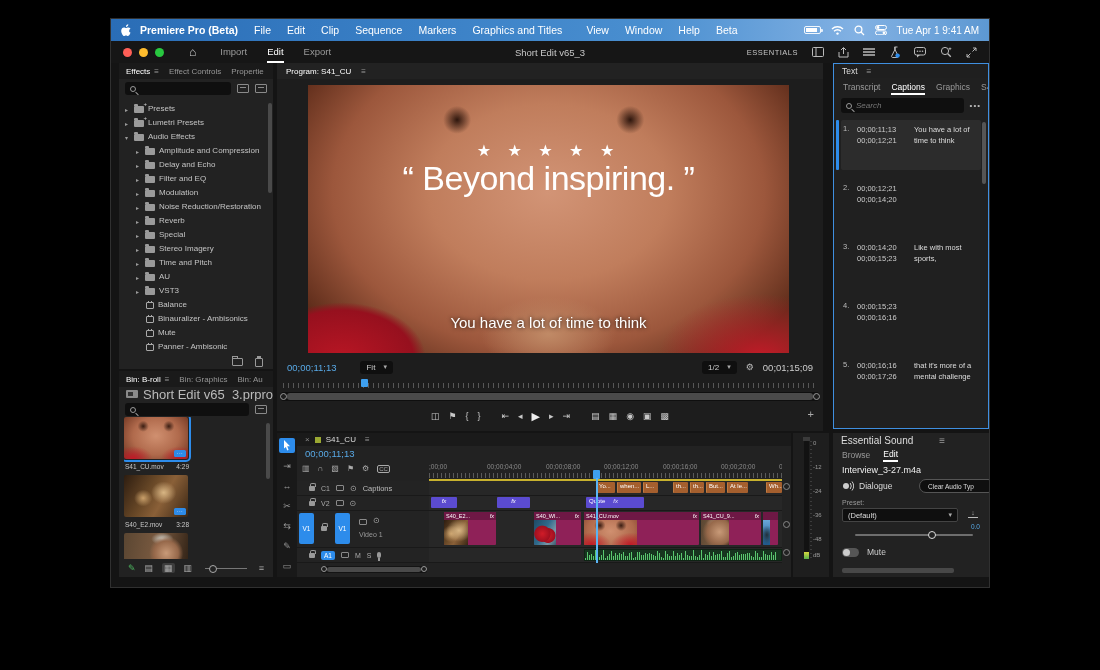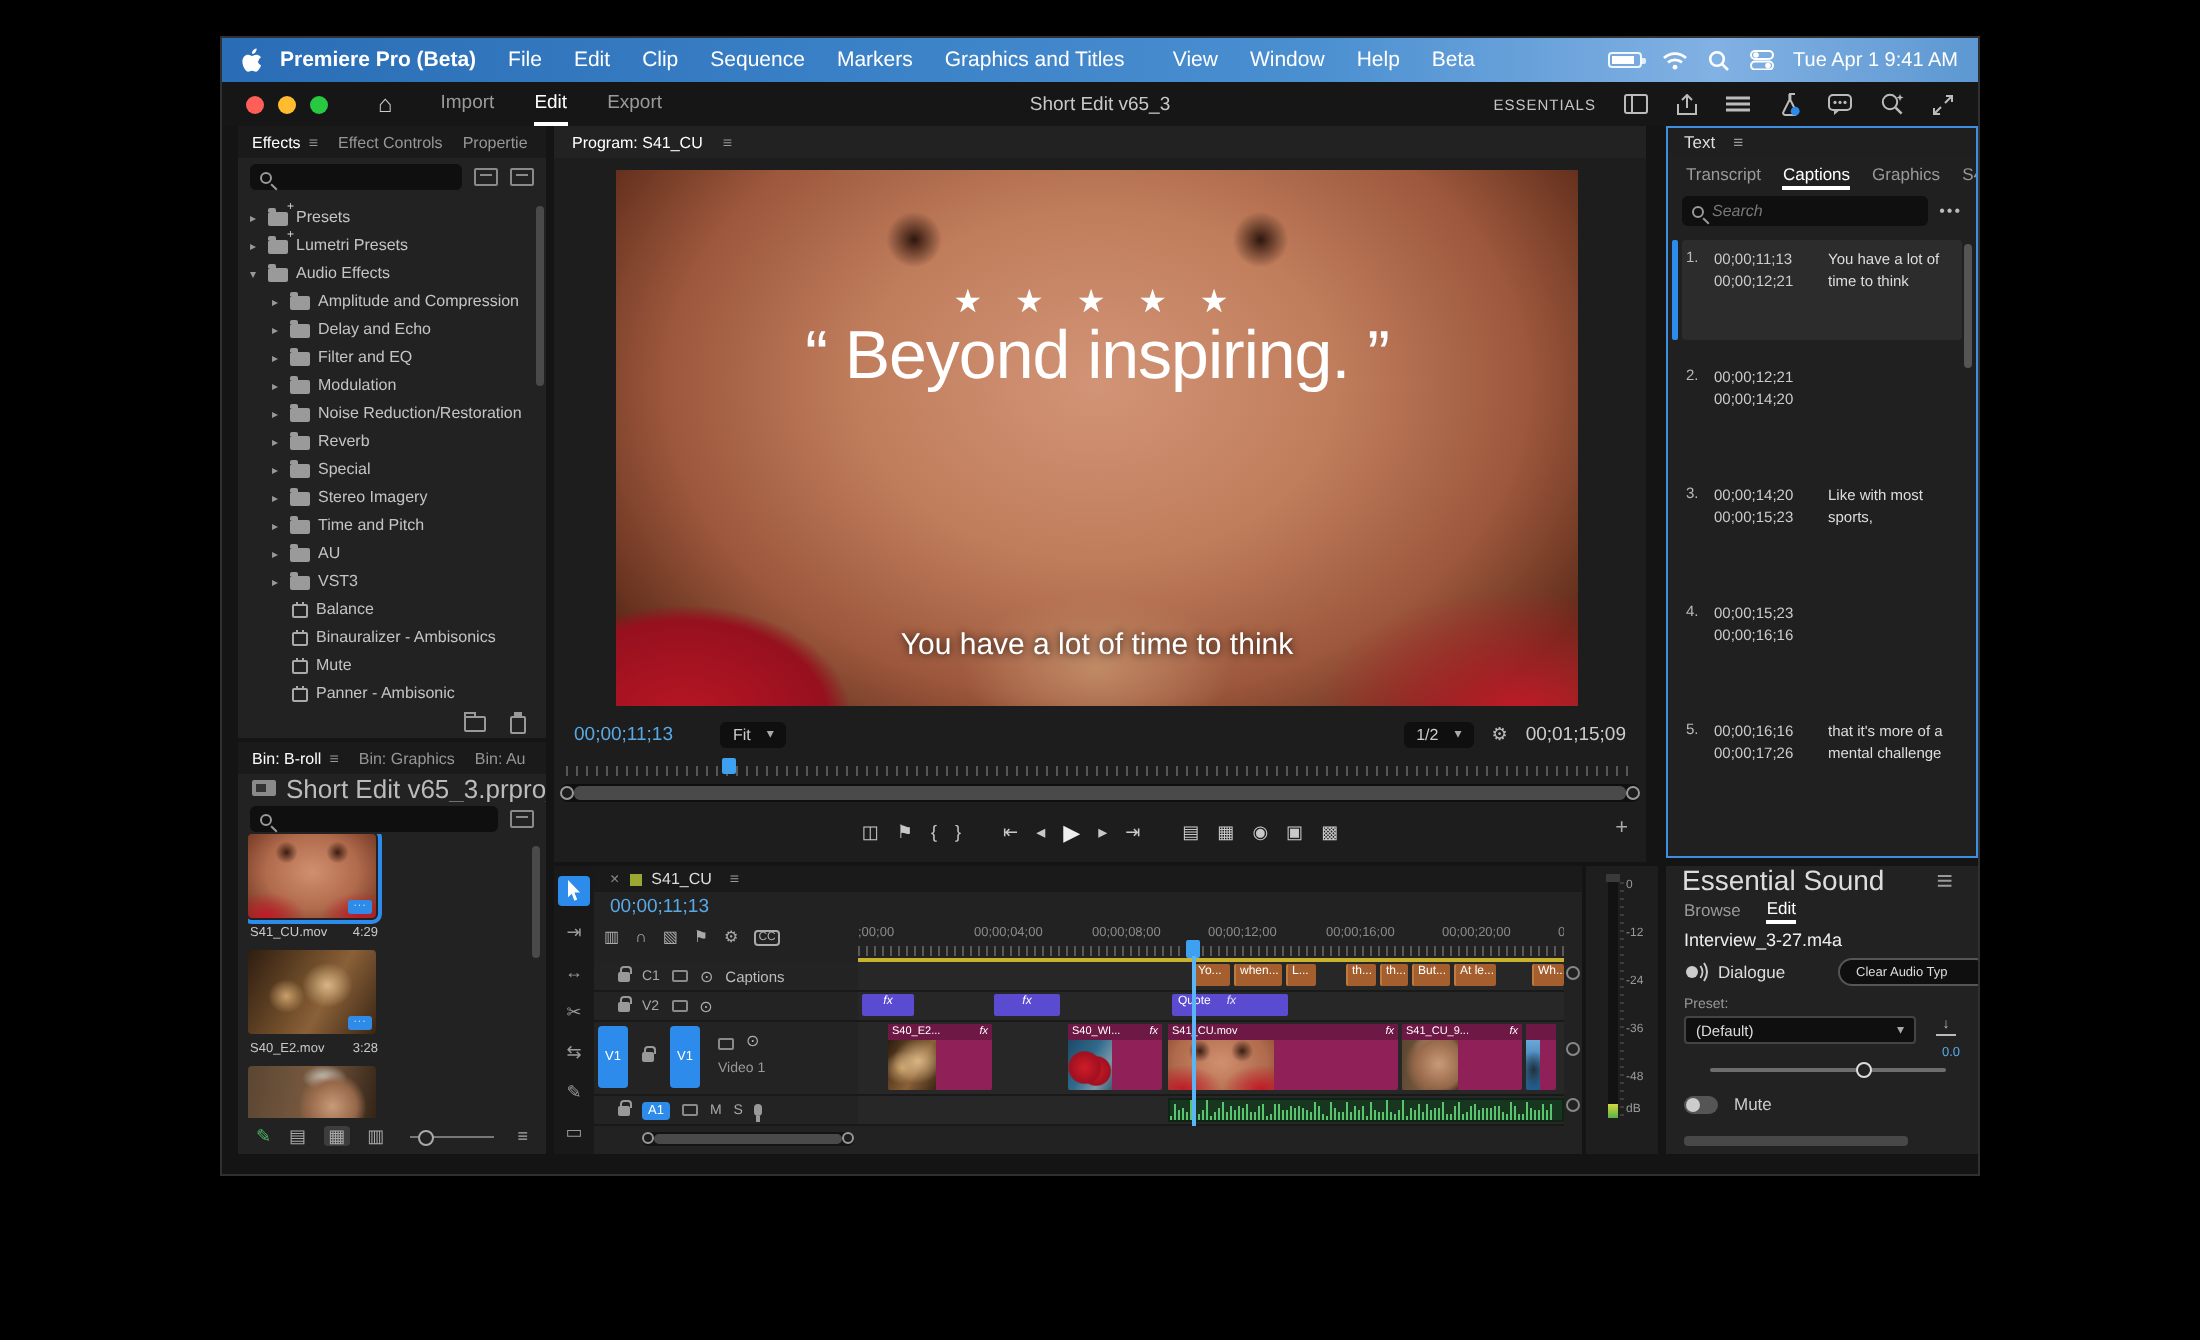--- a/index.html
+++ b/index.html
@@ -167,21 +167,21 @@
 #cap-list{position:absolute;top:54px;left:0;right:0;bottom:2px;overflow:hidden}
 .cap-item{position:relative;margin:2px 7px 9px;height:50px;display:flex;font-size:7.5px;color:#ccc;border-radius:2px;padding:4px 2px}
 .cap-item.sel{background:#2c2c2c}
 .ci-bar{position:absolute;left:-5px;top:0;bottom:0;width:3px;border-radius:1px}
 .cap-item.sel .ci-bar{background:#2d8ceb}
 .ci-num{width:14px;color:#bbb}
 .ci-times{width:50px;line-height:11px;color:#ccc}
 .ci-text{flex:1;line-height:11px;color:#ddd;padding-left:7px}
 .tx-scroll{position:absolute;right:2px;top:58px;width:4px;height:62px;background:#555;border-radius:2px}
 
-.es-head{height:14px;display:flex;align-items:center;gap:22px;padding:0 8px;font-size:14px;color:#ddd;background:#222}
+.es-head{height:14px;display:flex;align-items:center;gap:22px;padding:0 8px;font-size:10px;color:#ddd;background:#222}
 #es-tabs{height:15px;display:flex;gap:13px;padding:0 9px;align-items:center;font-size:8.5px;color:#999}
 .es-clip{padding:3px 9px 1px;font-size:9px;color:#eee}
 .es-type{display:flex;align-items:center;gap:5px;padding:3px 9px;font-size:8.5px;color:#ddd;position:relative;height:20px}
 .es-clear{position:absolute;right:-6px;top:3px;width:76px;height:14px;background:#0f0f0f;border:1px solid #555;border-radius:7px;font-size:6.5px;color:#ddd;display:flex;align-items:center;padding-left:8px;white-space:nowrap;overflow:hidden}
 .es-preset-label{padding:3px 9px 2px;font-size:7px;color:#999}
 .es-ddrow{position:relative;margin:0 9px;height:15px}
 .es-dd{width:116px;height:14px;background:#0f0f0f;border:1px solid #444;border-radius:2px;display:flex;align-items:center;justify-content:space-between;padding:0 5px;font-size:7.5px;color:#ddd}
 .save-ic{position:absolute;right:2px;top:1px;width:10px;font-size:7px;color:#bbb;text-align:center;border-bottom:1.5px solid #bbb;line-height:8px}
 .es-gain{position:absolute;right:0;top:15px;font-size:6.5px;color:#58a9e6}
 .es-slider{position:relative;margin:11px 16px 0 22px;height:2px;background:#6e6e6e;border-radius:1px}

